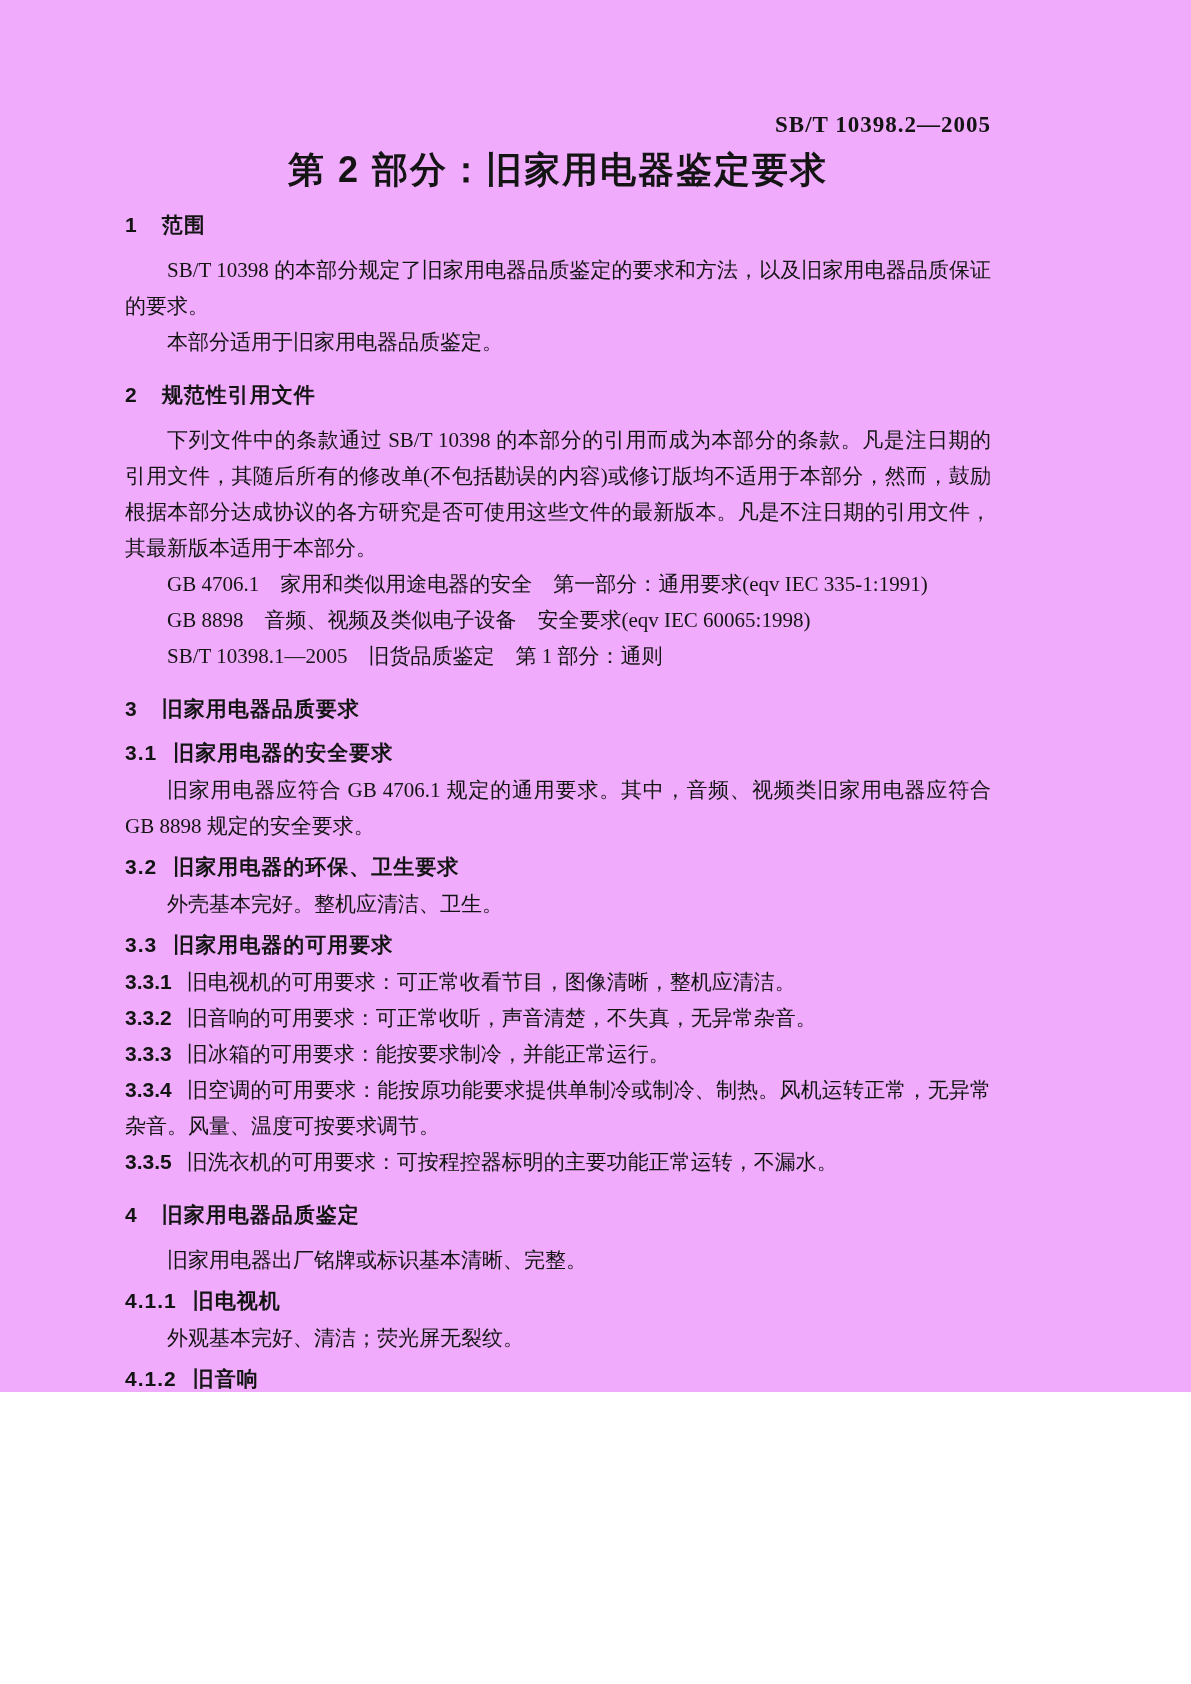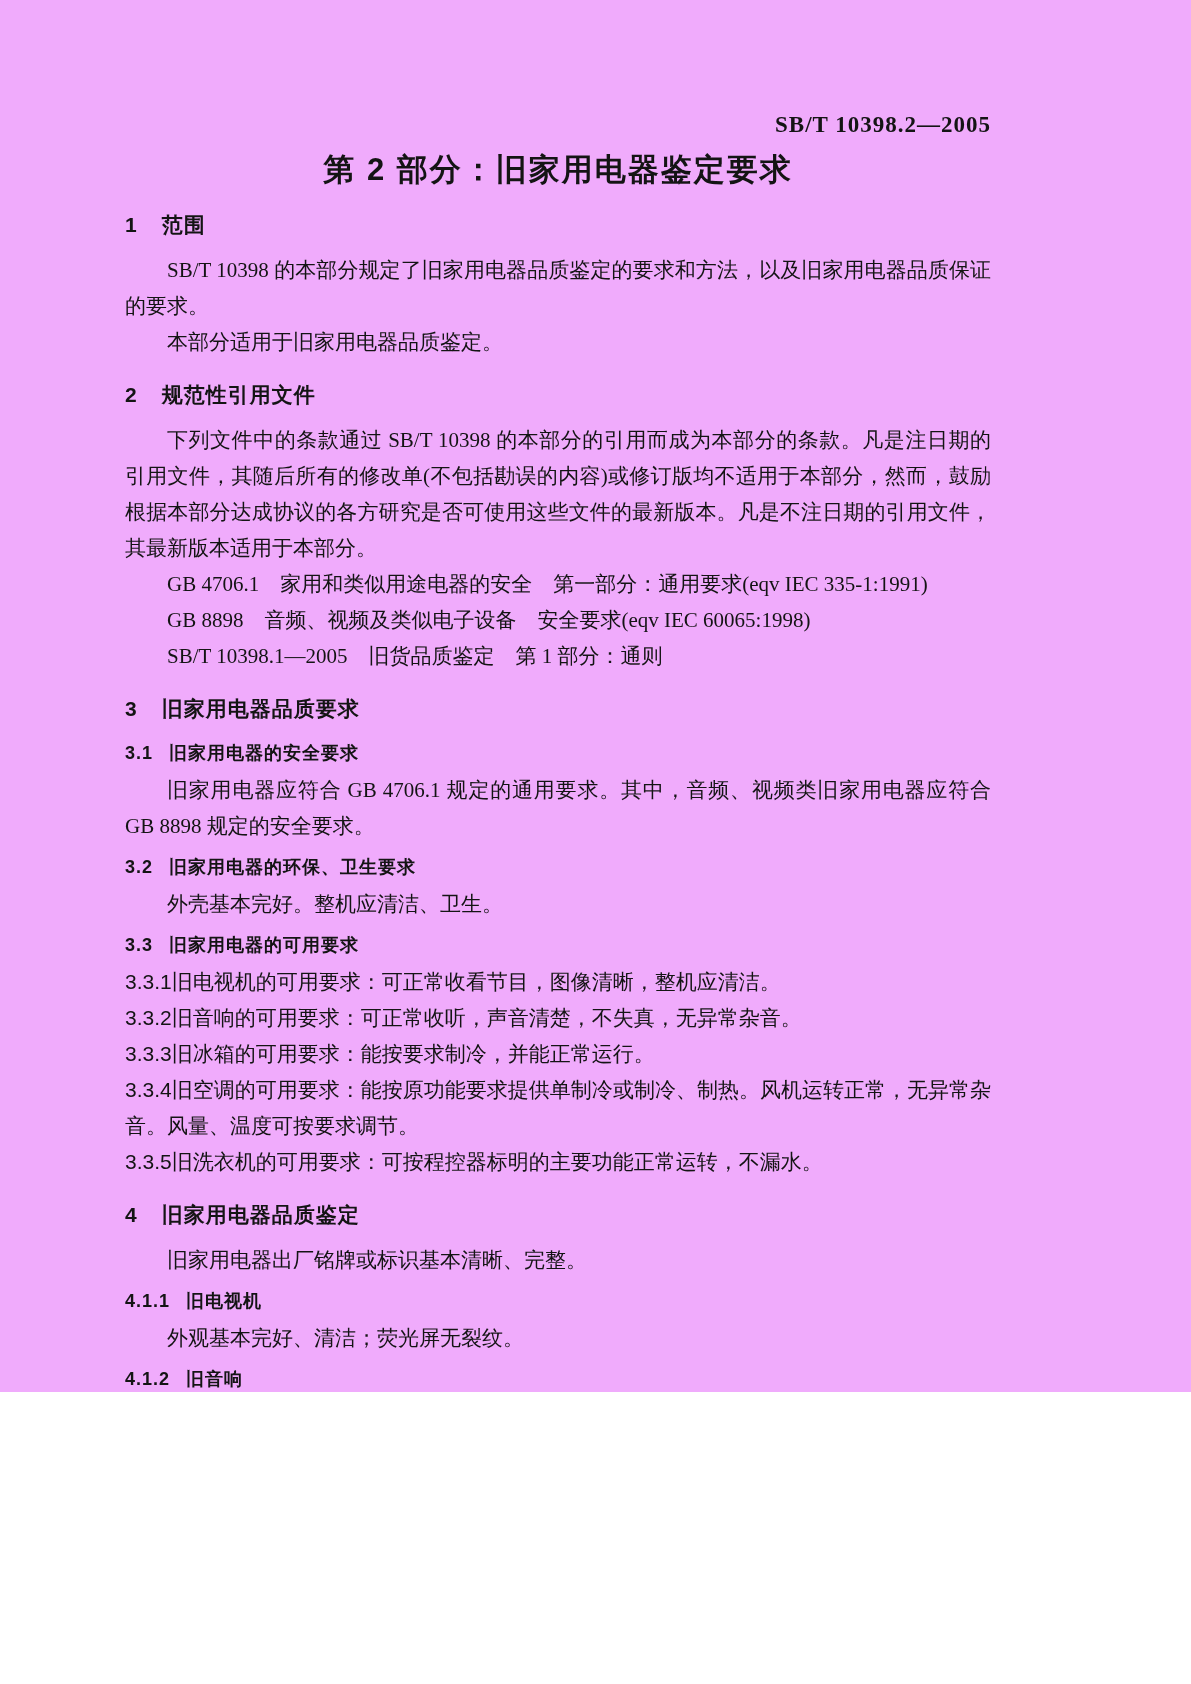--- a/index.html
+++ b/index.html
@@ -20,52 +20,53 @@
   .doc-number {
     text-align:right;
     font-weight:700;
     font-size:23px;
     letter-spacing:1px;
     line-height:26px;
     font-family:"Liberation Serif", serif;
   }
   .doc-title { text-align:center; font-family:"Liberation Sans", sans-serif; font-weight:700; }
   .title-line1 { font-size:29px; line-height:36px; margin-top:72px; letter-spacing:4px; }
-  .title-line2 { font-size:31px; line-height:40px; margin-top:12px; letter-spacing:2px; }
+  .title-line2 { font-size:36px; line-height:40px; margin-top:12px; letter-spacing:2px; }
 
   .h1 {
     font-family:"Liberation Sans", sans-serif;
     font-weight:700;
     font-size:21px;
     line-height:34px;
     margin:18px 0 10px 0;
     letter-spacing:1px;
   }
   .h1.first { }
   .h2, .h3 {
     font-family:"Liberation Sans", sans-serif;
     font-weight:700;
-    font-size:18px;
+    font-size:21px;
     line-height:34px;
     margin:6px 0 2px 0;
     letter-spacing:1px;
   }
   .h-num-wide { margin-right:24px; font-family:"Liberation Sans", sans-serif; }
   .h-num { margin-right:16px; font-family:"Liberation Sans", sans-serif; }
 
   .para {
     margin:0;
     text-indent:2em;
     text-align:justify;
   }
   .ref { margin:0; text-indent:2em; }
   .clause { margin:0; text-align:justify; }
   .c-num {
     font-family:"Liberation Sans", sans-serif;
-    font-weight:400;
+    font-weight:700;
+    margin-right:15px;
   }
   .page-number {
     position:absolute;
     top:1530px;
     right:223px;
     font-size:20px;
     line-height:24px;
     color:#333;
   }
 </style>

